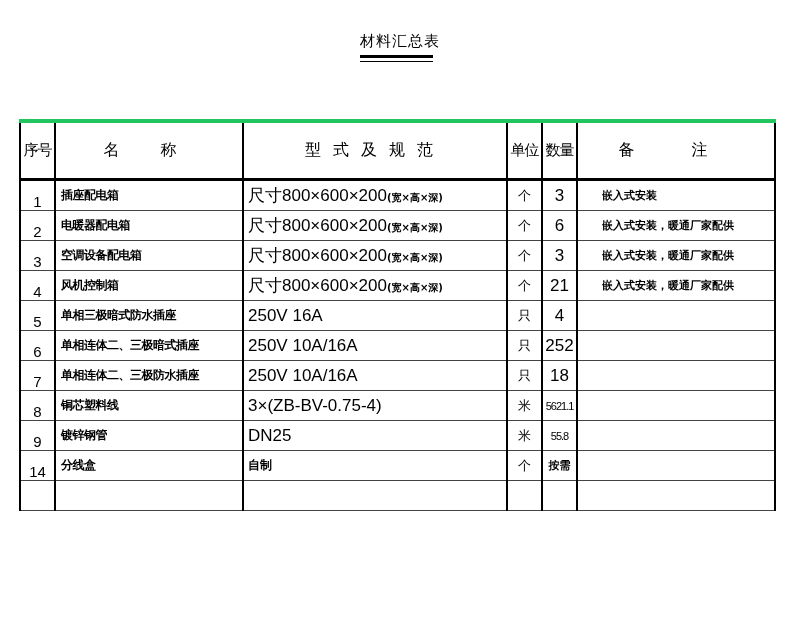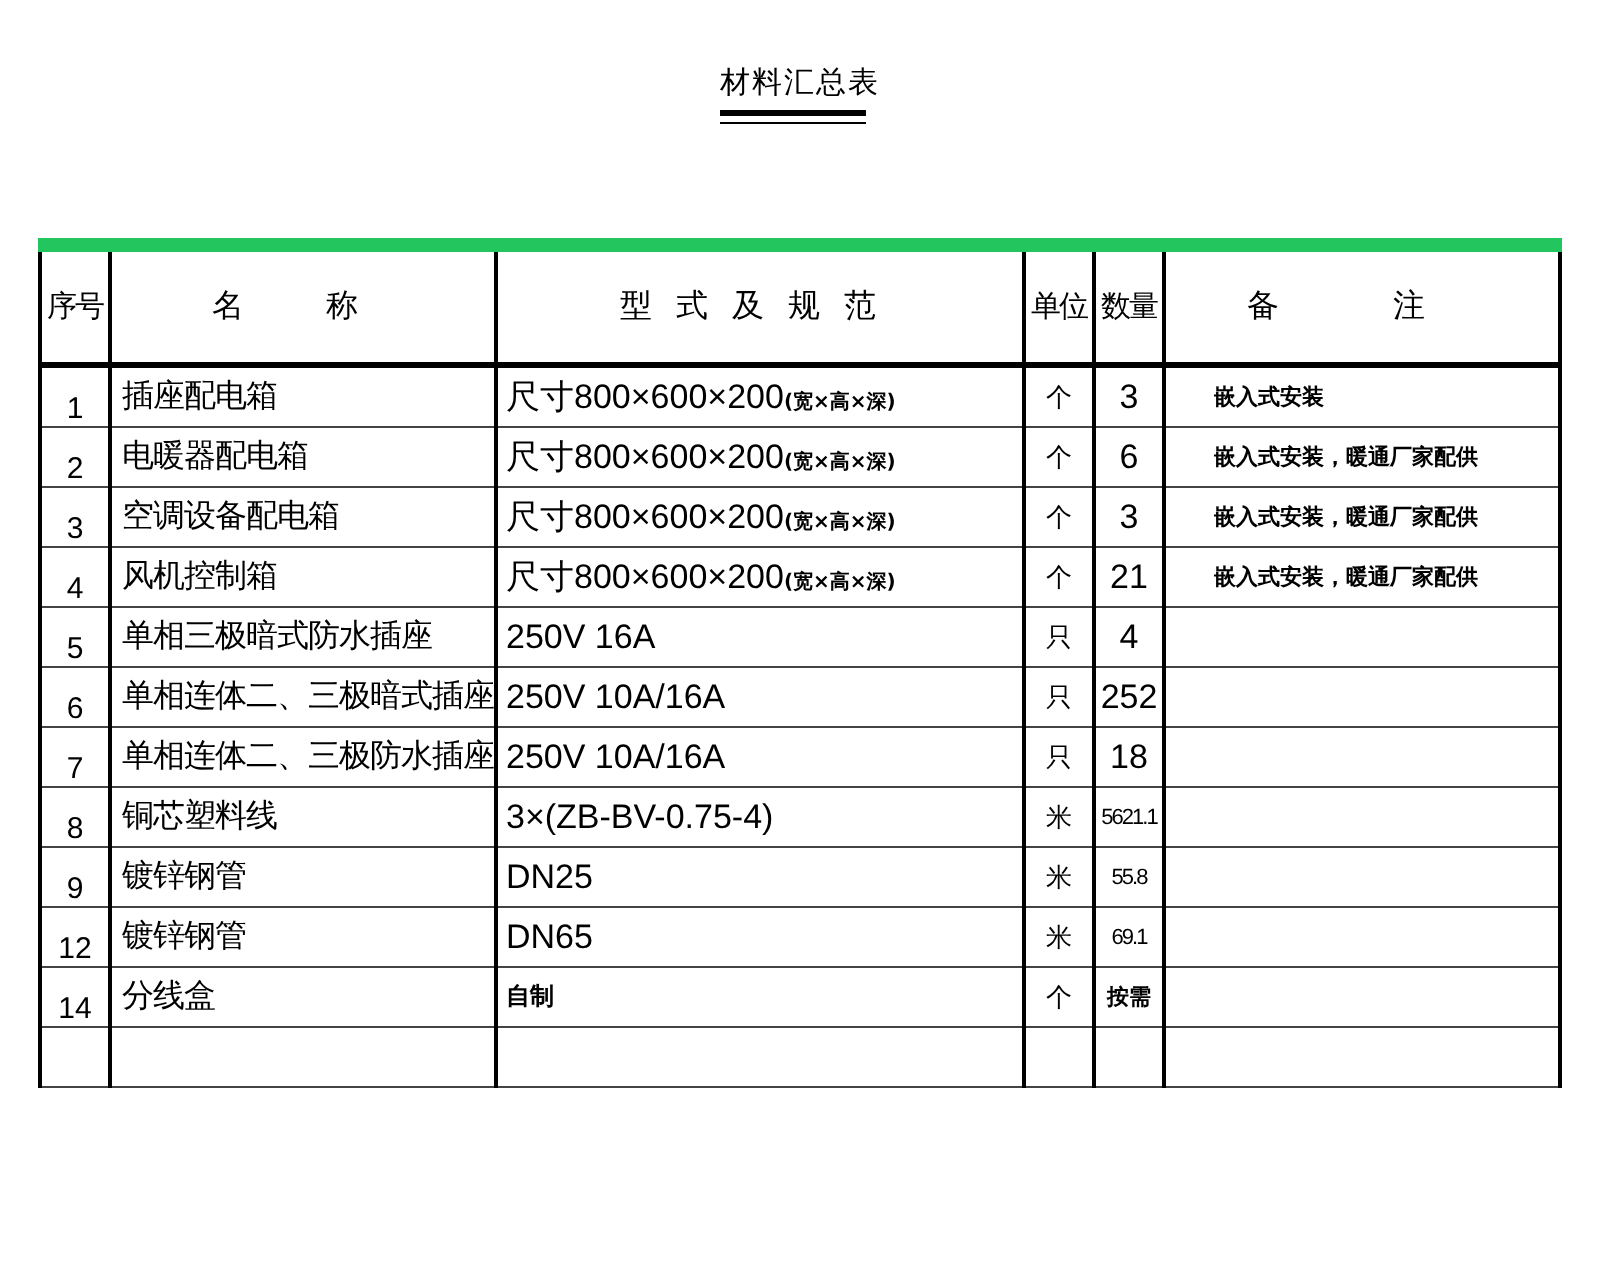--- a/index.html
+++ b/index.html
@@ -51,21 +51,21 @@
       padding: 0;
       overflow: hidden;
       white-space: nowrap;
       border-left: 2px solid #000;
       border-right: 2px solid #000;
       border-top: 1px solid #444;
       border-bottom: 1px solid #444;
     }
     table.mat thead th {
       height: 55px;
-      border-top: 7px solid #22c55e;
+      border-top: 4px solid #22c55e;
       border-bottom: 3px solid #000;
       font-weight: normal;
       font-family: "DejaVu Serif", serif;
       font-size: 16px;
       text-align: center;
       vertical-align: middle;
     }
     table.mat th.narrow-head {
       font-size: 15px;
       letter-spacing: -1px;
@@ -81,22 +81,22 @@
     .c-qty { width: 35px; }
     .c-note { width: 198px; }
     td.no {
       text-align: center;
       font-family: "Liberation Sans", sans-serif;
       font-size: 15px;
       vertical-align: bottom !important;
       padding-bottom: 0;
     }
     td.name {
-      font-size: 16px;
-      font-weight: normal;
+      font-size: 12px;
+      font-weight: bold;
       padding-left: 5px !important;
       letter-spacing: -0.5px;
     }
     td.spec {
       font-family: "Liberation Sans", sans-serif;
       font-size: 17px;
       padding-left: 4px !important;
       font-weight: normal;
     }
     td.spec .small-cn {
@@ -236,28 +236,20 @@
     </tr>
     <tr>
       <td class="no">9</td>
       <td class="name">镀锌钢管</td>
       <td class="spec">DN25</td>
       <td class="unit">米</td>
       <td class="qty qty-small">55.8</td>
       <td class="note"></td>
     </tr>
     <tr>
-      <td class="no">12</td>
-      <td class="name">镀锌钢管</td>
-      <td class="spec">DN65</td>
-      <td class="unit">米</td>
-      <td class="qty qty-small">69.1</td>
-      <td class="note"></td>
-    </tr>
-    <tr>
       <td class="no">14</td>
       <td class="name">分线盒</td>
       <td class="spec spec-cn">自制</td>
       <td class="unit">个</td>
       <td class="qty qty-cn">按需</td>
       <td class="note"></td>
     </tr>
     <tr>
       <td class="no"></td>
       <td class="name"></td>

